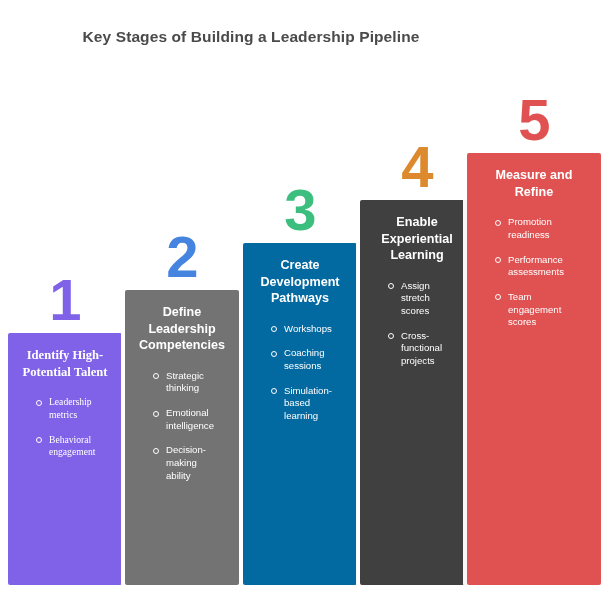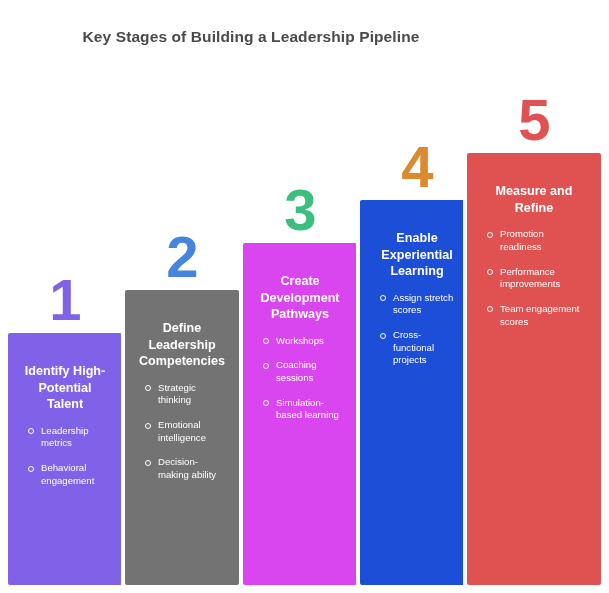--- a/index.html
+++ b/index.html
@@ -68,26 +68,25 @@
   }
 
   .stage-label {
     text-align: center;
     color: #ffffff;
     font-weight: bold;
     font-size: 12.6px;
     line-height: 1.32;
     margin-bottom: 12px;
     padding: 0 2px;
-    margin-top: 16px;
   }
 
   .stage-items {
     list-style: none;
-    margin: 8px;
+    margin: 16px;
     padding: 0;
   }
 
   .stage-item {
     position: relative;
     color: #ffffff;
     font-size: 9.6px;
     line-height: 1.32;
     margin-bottom: 12px;
     padding-left: 16px;
@@ -105,64 +104,64 @@
   }
 </style>
 </head>
 <body>
 
 <div id="chart-title">Key Stages of Building a Leadership Pipeline</div>
 
 <div id="stages">
     <div class="stage" style="left: 8px; width: 114px; height: 252px;">
       <div class="stage-number" style="color: rgb(127, 98, 232);">1</div>
-      <div class="stage-bar" style="background: rgb(127, 98, 232);">
+      <div class="stage-bar" style="background: rgb(127, 98, 232); font-family: Liberation Serif, serif;">
         <div class="stage-label">Identify High-Potential Talent</div>
         <ul class="stage-items">
           <li class="stage-item"><span class="bullet-ring"></span><span>Leadership metrics</span></li>
           <li class="stage-item"><span class="bullet-ring"></span><span>Behavioral engagement</span></li>
         </ul>
       </div>
     </div>
     <div class="stage" style="left: 125px; width: 114px; height: 295px;">
       <div class="stage-number" style="color: rgb(69, 133, 223);">2</div>
       <div class="stage-bar" style="background: #737373;">
         <div class="stage-label">Define Leadership Competencies</div>
         <ul class="stage-items">
           <li class="stage-item"><span class="bullet-ring"></span><span>Strategic thinking</span></li>
           <li class="stage-item"><span class="bullet-ring"></span><span>Emotional intelligence</span></li>
           <li class="stage-item"><span class="bullet-ring"></span><span>Decision-making ability</span></li>
         </ul>
       </div>
     </div>
     <div class="stage" style="left: 243px; width: 114px; height: 342px;">
       <div class="stage-number" style="color: rgb(60, 191, 126);">3</div>
-      <div class="stage-bar" style="background: #d946ef;">
+      <div class="stage-bar" style="background: #0369a1;">
         <div class="stage-label">Create Development Pathways</div>
         <ul class="stage-items">
           <li class="stage-item"><span class="bullet-ring"></span><span>Workshops</span></li>
           <li class="stage-item"><span class="bullet-ring"></span><span>Coaching sessions</span></li>
           <li class="stage-item"><span class="bullet-ring"></span><span>Simulation-based learning</span></li>
         </ul>
       </div>
     </div>
     <div class="stage" style="left: 360px; width: 114px; height: 385px;">
       <div class="stage-number" style="color: rgb(221, 138, 46);">4</div>
-      <div class="stage-bar" style="background: #1d4ed8;">
+      <div class="stage-bar" style="background: #404040;">
         <div class="stage-label">Enable Experiential Learning</div>
         <ul class="stage-items">
           <li class="stage-item"><span class="bullet-ring"></span><span>Assign stretch scores</span></li>
           <li class="stage-item"><span class="bullet-ring"></span><span>Cross-functional projects</span></li>
         </ul>
       </div>
     </div>
     <div class="stage" style="left: 467px; width: 134px; height: 432px;">
       <div class="stage-number" style="color: rgb(224, 82, 82);">5</div>
       <div class="stage-bar" style="background: rgb(224, 82, 82);">
         <div class="stage-label">Measure and Refine</div>
         <ul class="stage-items">
           <li class="stage-item"><span class="bullet-ring"></span><span>Promotion readiness</span></li>
-          <li class="stage-item"><span class="bullet-ring"></span><span>Performance improvements</span></li>
+          <li class="stage-item"><span class="bullet-ring"></span><span>Performance assessments</span></li>
           <li class="stage-item"><span class="bullet-ring"></span><span>Team engagement scores</span></li>
         </ul>
       </div>
     </div>
   </div>
 
 </body></html>

